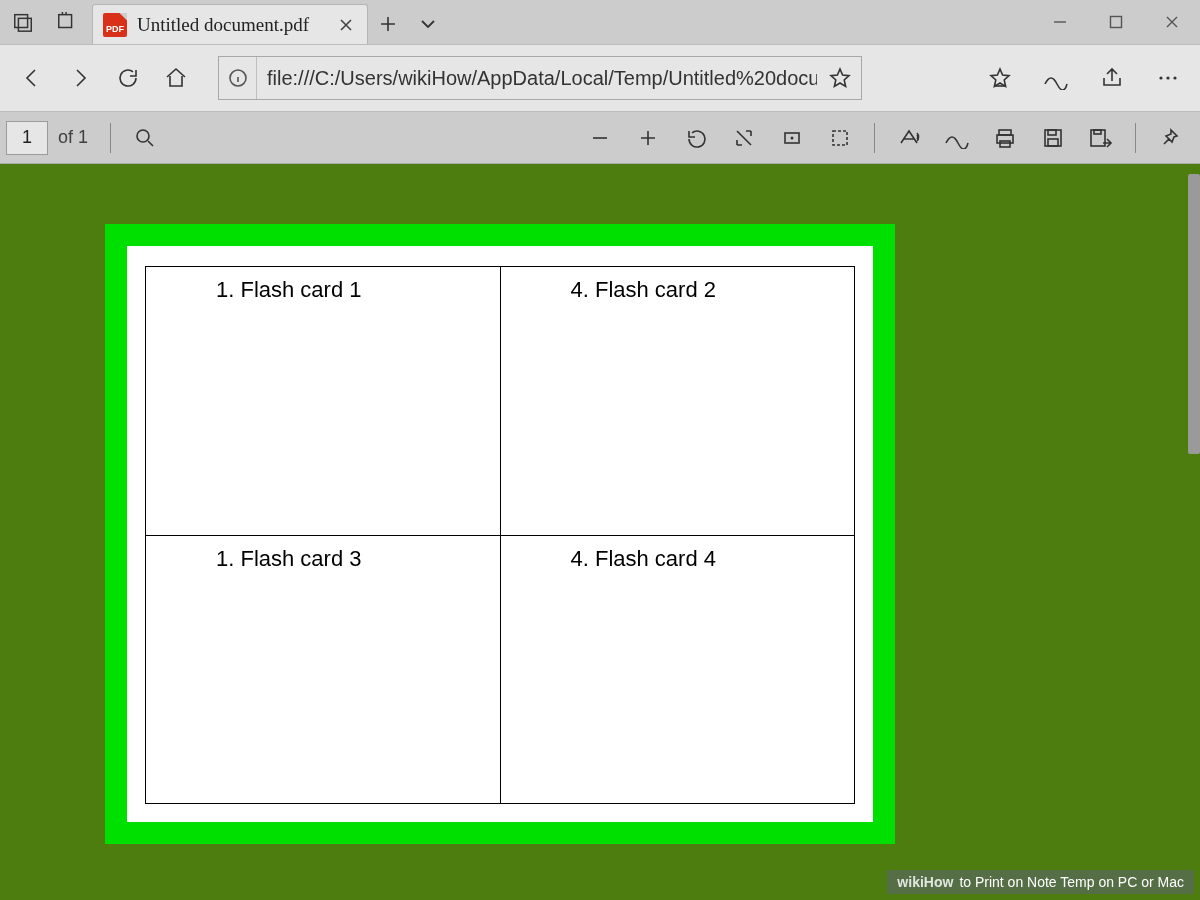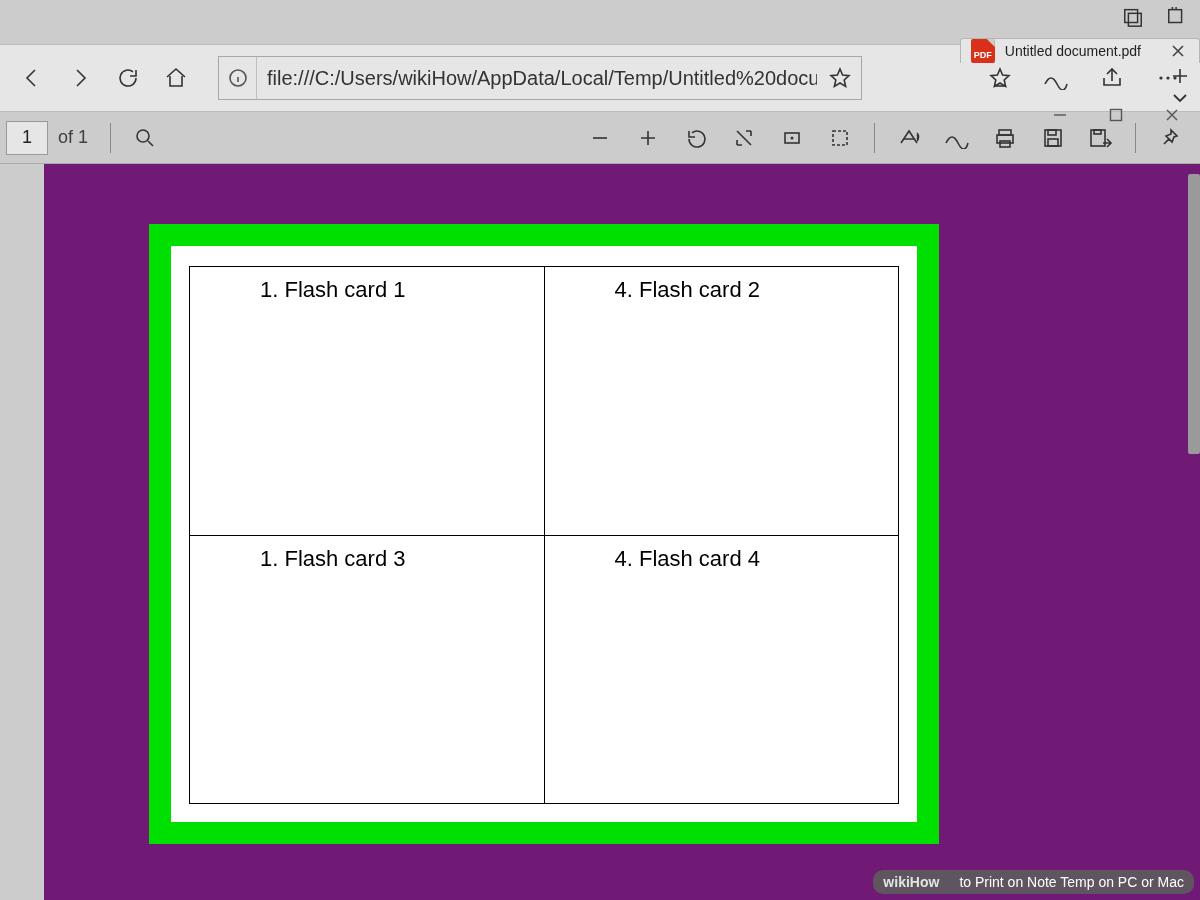--- a/index.html
+++ b/index.html
@@ -1,24 +1,24 @@
 <!DOCTYPE html>
 <html><head>
 <meta charset="utf-8">
 <style>
   * { box-sizing: border-box; }
   html, body { margin:0; padding:0; width:1200px; height:900px; font-family: "Segoe UI", Arial, sans-serif; background:#cccccc; overflow:hidden; position:relative;}
   
-  .top-tab-bar { height:44px; background:#cccccc; display:flex; align-items:flex-end;flex-direction:column; }
+  .top-tab-bar { height:44px; background:#cccccc; display:flex; align-items:flex-end; }
   .top-left-icons { display:flex; align-items:center; height:100%; padding:0 6px; gap:10px; }
   .top-left-icons .icon-btn { width:34px; height:34px; display:flex; align-items:center; justify-content:center; color:#222;}
   .tab { display:flex; align-items:center; height:40px; background:#e6e6e6; border:1px solid #b5b5b5; border-bottom:none; border-radius:3px 3px 0 0; padding:0 14px 0 10px; margin-top:4px; margin-left:2px;}
   .tab .pdf-badge { width:24px; height:24px; background:#d9301a; color:#fff; font-size:9px; font-weight:bold; display:flex; align-items:flex-end; justify-content:center; padding-bottom:3px; border-radius:2px; margin-right:10px; position:relative;}
   .tab .pdf-badge:before{content:""; position:absolute; top:0; right:0; width:8px; height:8px; background:#cccccc; clip-path:polygon(100% 0,0 0,100% 100%);}
-  .tab-title { font-size:14px; color:#222; margin-right:30px;}
+  .tab-title { font-size:19px; color:#222; margin-right:30px;font-family:Liberation Serif, serif;}
   .tab-close { font-size:18px; color:#444;}
   .tab-plus, .tab-chev { width:40px; height:40px; display:flex; align-items:center; justify-content:center; color:#333; margin-top:4px;}
   .window-controls { margin-left:auto; display:flex; height:100%;}
   .window-controls div { width:56px; display:flex; align-items:center; justify-content:center; color:#555;}
   
   .addr-row { height:68px; background:#e6e6e6; border-top:1px solid #bdbdbd; border-bottom:1px solid #bdbdbd; display:flex; align-items:center; padding:0 8px;}
   .addr-row .nav-btn { width:48px; height:48px; display:flex; align-items:center; justify-content:center; color:#333;}
   .addr-box { flex:0 0 auto; display:flex; align-items:center; height:44px; border:1px solid #a8a8a8; background:#e6e6e6; margin-left:18px; }
   .addr-box .info-ic { width:38px; display:flex; align-items:center; justify-content:center; border-right:1px solid #bfbfbf; height:100%; color:#555;}
   .url-text { font-size:20px; color:#333; padding:0 10px; width:560px; white-space:nowrap; overflow:hidden;}
@@ -26,29 +26,29 @@
   .right-icons { margin-left:auto; display:flex; gap:8px;}
   .right-icons .nav-btn { width:48px; }
   
   .pdf-toolbar { height:52px; background:#cccccc; border-bottom:1px solid #aaa; display:flex; align-items:center; padding:0 6px;}
   .page-input { width:42px; height:34px; background:#e6e6e6; border:1px solid #9a9a9a; text-align:center; font-size:18px; color:#222; outline:none;}
   .of-label { font-size:18px; color:#404040; margin:0 12px 0 10px;}
   .vdiv { width:1px; height:30px; background:#888; margin:0 10px;}
   .tool-ic { width:48px; height:40px; display:flex; align-items:center; justify-content:center; color:#333;}
   .pdf-toolbar .spacer { flex:1; }
   
-  .viewer { position:absolute; top:164px; left:0; right:0; bottom:0; background:#701a75; overflow:hidden;margin-left:44px;}
+  .viewer { position:absolute; top:164px; left:0; right:0; bottom:0; background:#4d7c0f; overflow:hidden;}
   .highlight { position:absolute; left:105px; top:60px; width:790px; height:620px; background:#00e000; padding:22px;}
   .sheet { width:100%; height:100%; background:#fff; padding:20px 18px 18px 18px;}
   .grid2 { width:100%; height:100%; border-collapse:collapse; table-layout:fixed;}
   .grid2 td { border:1px solid #000; vertical-align:top; padding:10px 20px 0 70px; font-size:22px; color:#000; font-family: Arial, sans-serif;}
   
   .vscroll { position:absolute; right:0; top:10px; width:12px; height:280px; background:#9a9a9a; border-radius:2px;}
   
-  .watermark { position:absolute; right:6px; bottom:6px; background:rgba(90,105,90,.75); color:#fff; font-size:14px; padding:4px 10px; border-radius:10px; display:flex; align-items:center; gap:20px;}
+  .watermark { position:absolute; right:6px; bottom:6px; background:rgba(90,105,90,.75); color:#fff; font-size:14px; padding:4px 10px; border-radius:0; display:flex; align-items:center; gap:6px;}
   .watermark b { color:#dfe6df;}
   svg { display:block; }
 </style>
 </head>
 <body>
 
 <div class="top-tab-bar">
   <div class="top-left-icons">
     <div class="icon-btn">
       <svg width="22" height="22" viewBox="0 0 24 24" fill="none" stroke="#333" stroke-width="1.6">

